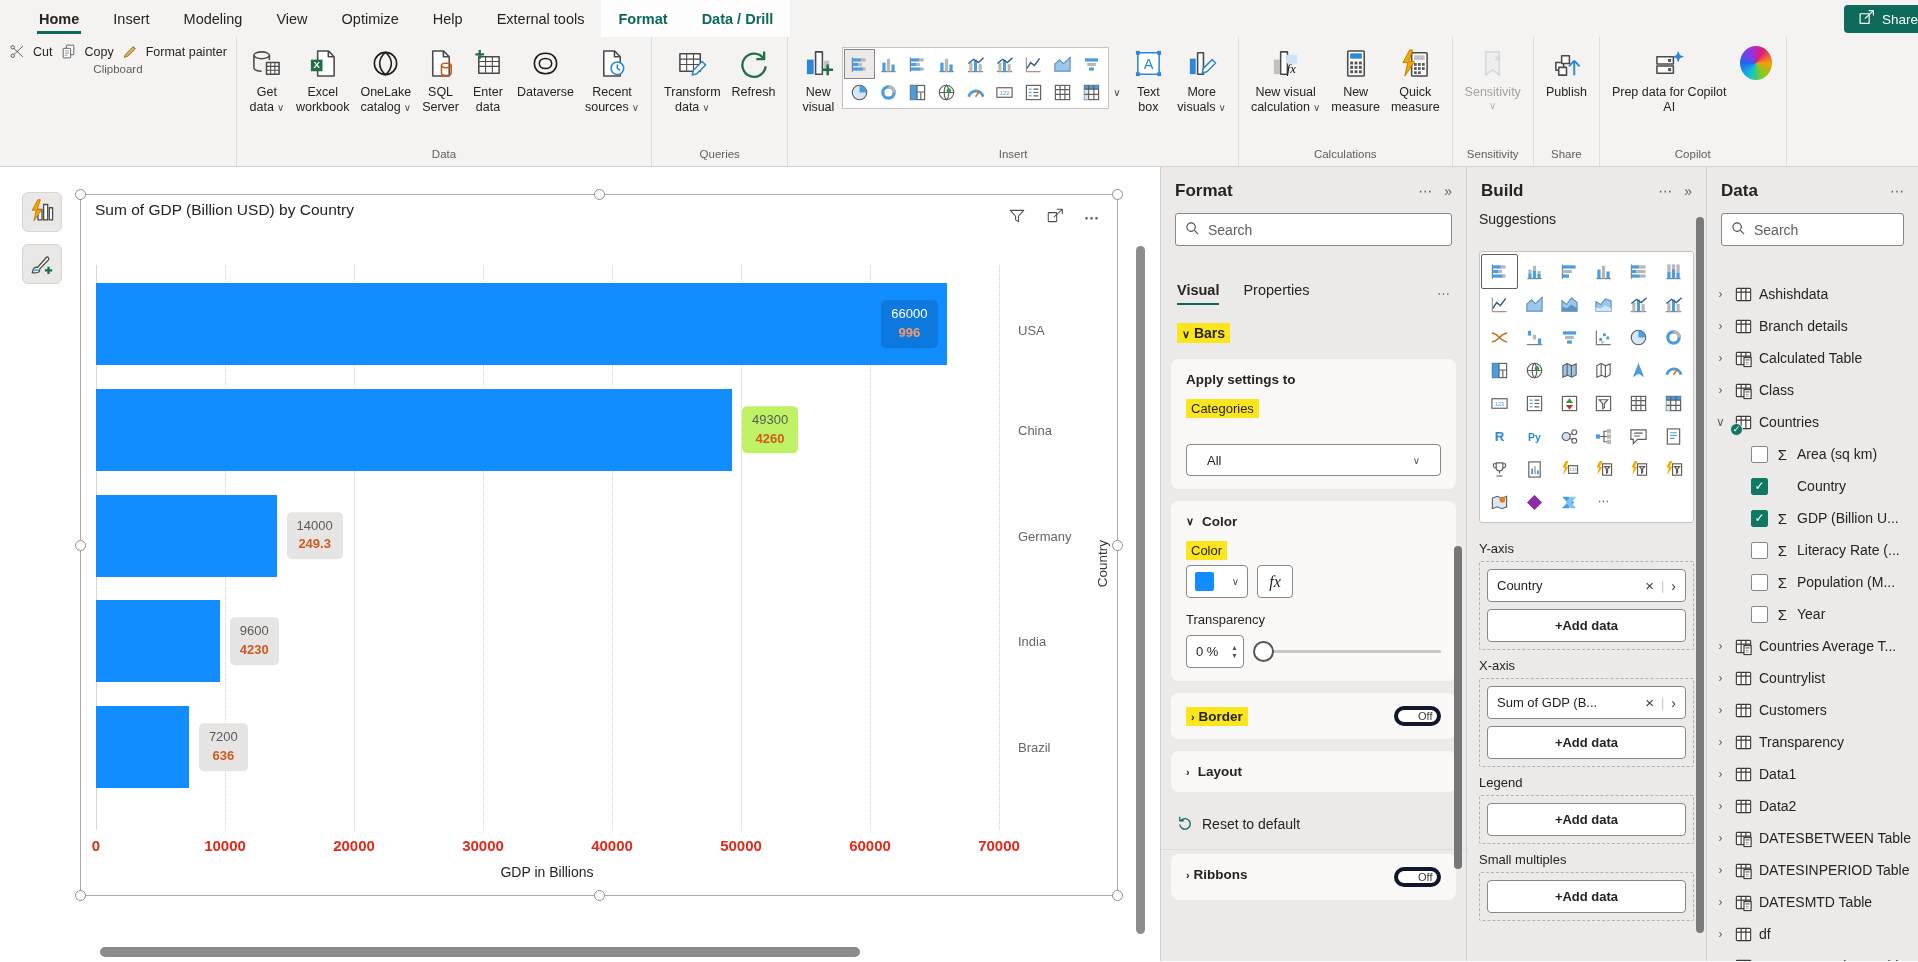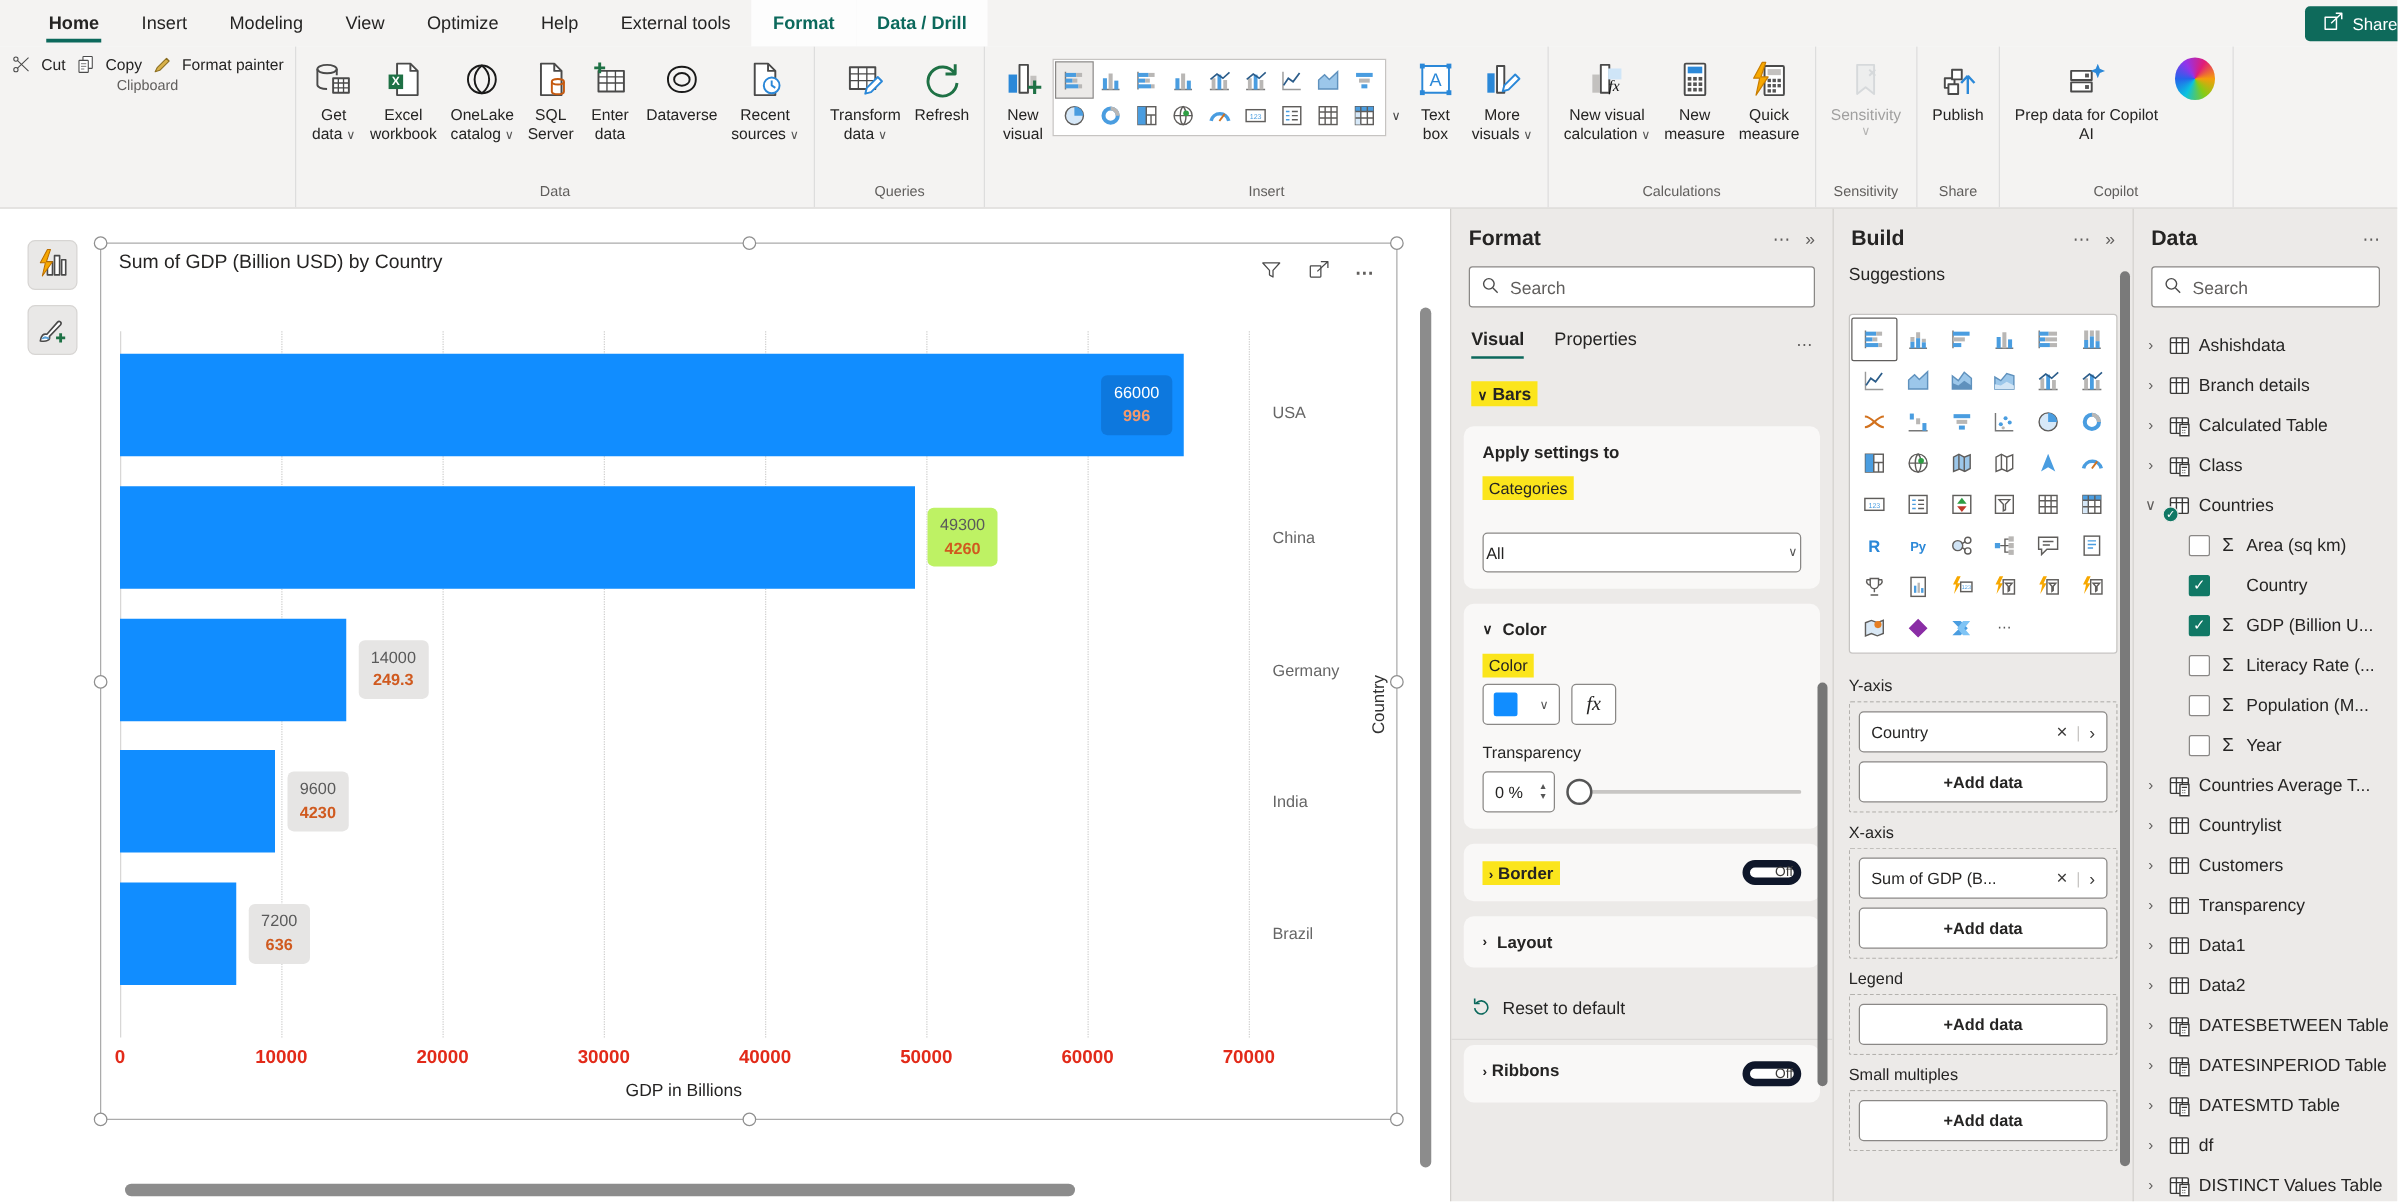--- a/index.html
+++ b/index.html
@@ -57,45 +57,45 @@
   .tick { position:absolute; top:567px; transform:translateX(-50%); font-weight:bold; font-size:15px; }
   .xaxis-title { position:absolute; top:594px; left:451px; transform:translateX(-50%); font-size:14px; color:#252423; }
   .catlbl { position:absolute; left:922px; width:95px; font-size:13px; color:#666; }
   .yaxis-title { position:absolute; left:1014px; top:345px; writing-mode:vertical-rl; transform:rotate(180deg); font-size:13.5px; color:#333; }
   .sb { position:absolute; background:#8c8c8c; border-radius:5px; }
 
   
   .phead { display:flex; align-items:center; padding:14px 14px 10px; }
   .phead .ptitle { font-size:17px; font-weight:bold; color:#252423; }
   .phead .picons { margin-left:auto; display:flex; gap:12px; color:#605e5c; font-size:14px; align-items:center; }
-  .searchbox { margin:2px 14px 10px; height:33px; background:#fff; border:1px solid #8a8886; border-radius:3px; display:flex; align-items:center; gap:8px; padding:0 9px; color:#605e5c; font-size:14px; }
+  .searchbox { margin:2px 14px 28px; height:33px; background:#fff; border:1px solid #8a8886; border-radius:3px; display:flex; align-items:center; gap:8px; padding:0 9px; color:#605e5c; font-size:14px; }
 
   
   .ftabs { display:flex; align-items:center; gap:24px; padding:8px 16px 0; }
   .ftab { font-size:14.5px; padding-bottom:7px; position:relative; }
   .ftab.on { font-weight:bold; }
   .ftab.on::after { content:''; position:absolute; left:0; right:0; bottom:0; height:2.5px; background:#0c695c; }
   .ftabs .picons { margin-left:auto; color:#605e5c; }
   .hl { background:#fbe51c; padding:2px 5px; }
   .secrow { padding:18px 16px 12px; font-size:14px; font-weight:bold; display:flex; align-items:flex-end; }
   .card { background:#f9f8f7; border-radius:8px; margin:4px 10px 12px; padding:13px 15px; }
   .card .chead { font-size:13.5px; font-weight:bold; display:flex; align-items:center; gap:8px; }
   .lblsm { font-size:13px; margin:14px 0 7px; }
-  .dd { height:32px; border:1px solid #8a8886; border-radius:4px; background:#fff; display:flex; align-items:center; justify-content:space-between; padding:0 2px; font-size:13px;margin-top:28px; }
+  .dd { height:32px; border:1px solid #8a8886; border-radius:4px; background:#fff; display:flex; align-items:center; justify-content:space-between; padding:0 20px; font-size:13px;margin-top:28px; }
   .swrow { display:flex; gap:9px; margin-top:6px; }
   .swatchbtn { width:62px; height:33px; background:#fff; border:1px solid #8a8886; border-radius:4px; display:flex; align-items:center; justify-content:space-between; padding:0 8px; }
   .swatch { width:19px; height:19px; border-radius:2px; }
   .fxbtn { width:36px; height:33px; background:#fff; border:1px solid #8a8886; border-radius:4px; font-family:"Liberation Serif", serif; font-style:italic; font-size:16px; display:flex; align-items:center; justify-content:center; }
   .sprow { display:flex; align-items:center; gap:9px; margin-top:8px; }
   .spinner { width:58px; height:33px; background:#fff; border:1px solid #8a8886; border-radius:4px; display:flex; align-items:center; justify-content:space-between; padding:0 5px 0 9px; font-size:13px; }
   .spbtns { display:flex; flex-direction:column; font-size:7px; color:#555; line-height:1.1; }
   .slider { display:flex; align-items:center; flex:1; }
   .knob { width:21px; height:21px; border-radius:50%; background:#fff; border:2px solid #555; z-index:2; }
   .track { height:3px; background:#c8c6c4; border-radius:2px; flex:1; margin-left:-3px; }
-  .tgl { width:47px; height:20px; border:6px solid #0f172a; border-radius:10px; background:#fff; display:flex; align-items:center; gap:5px; padding:0 15px; margin-left:auto; }
+  .tgl { width:47px; height:20px; border:4px solid #0f172a; border-radius:10px; background:#fff; display:flex; align-items:center; gap:5px; padding:0 15px; margin-left:auto; }
   .tgl .knb { width:12px; height:12px; border-radius:50%; background:#3b3a39; }
   .tgl .tlb { font-size:11px; color:#3b3a39; }
   .resetrow { display:flex; align-items:center; gap:9px; padding:10px 16px; font-size:14px; }
   .fdivider { height:1px; background:#dcdad8; margin:6px 0 0; }
 
   
   .sugg-lbl { padding:0 12px 24px; font-size:14px; }
   .sg { background:#fff; border:1px solid #c6c4c2; border-radius:3px; margin:0 12px; display:grid; grid-template-columns:repeat(6,1fr); padding:3px 2px; }
   .sg-cell { height:33px; display:flex; align-items:center; justify-content:center; }
   .sg-cell.sel { outline:1.5px solid #605e5c; border-radius:1px; }

